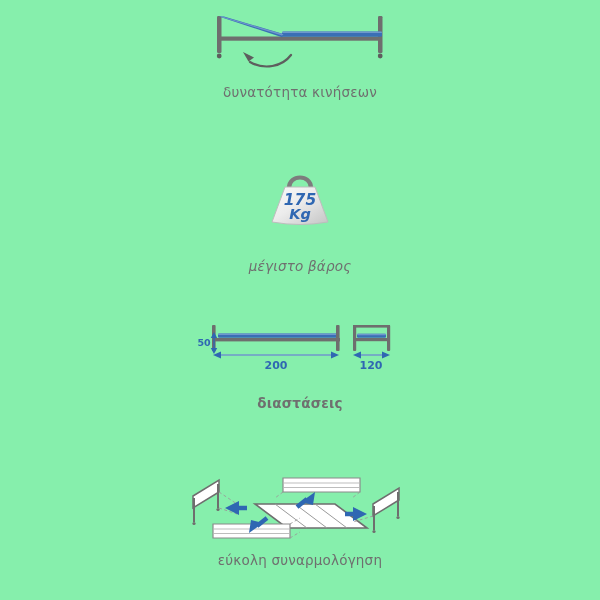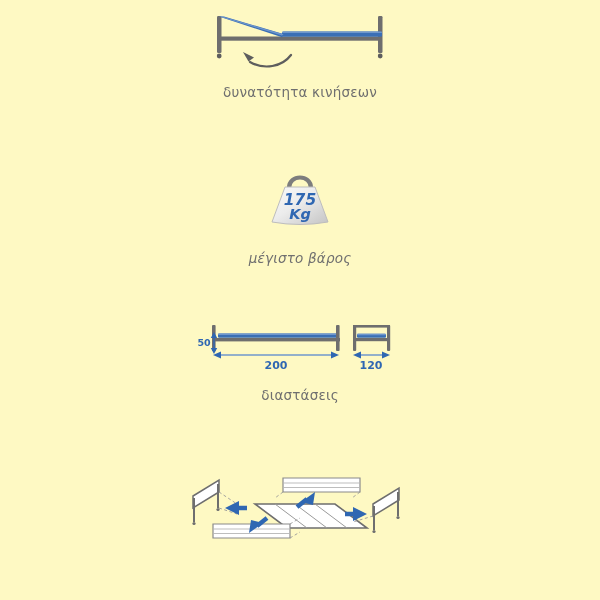--- a/index.html
+++ b/index.html
@@ -11,21 +11,21 @@
     width: 600px;
     height: 600px;
     font-family: "Liberation Sans", sans-serif;
     position: relative;
     overflow: hidden;
   }
   .infographic {
     width: 600px;
     height: 600px;
     position: relative;
-    background: #fef9c3;
+    background: #86efac;
   }
   .feature-block {
     position: absolute;
     width: 600px;
     text-align: center;
   }
   .feature-icon {
     display: block;
     margin: 0 auto;
   }
@@ -36,22 +36,22 @@
     letter-spacing: 0.2px;
     text-align: center;
     white-space: nowrap;
   }
   #block-movement  { top: 8px;   left: 0; }
   #block-weight    { top: 168px; left: 0; font-style: italic; }
   #block-dimensions{ top: 321px; left: 0; }
   #block-assembly  { top: 462px; left: 0; }
 
   .cap-movement   { margin-top: 14px; }
-  .cap-weight     { margin-top: 20px; }
-  .cap-dimensions { margin-top: 8px; }
+  .cap-weight     { margin-top: 28px; }
+  .cap-dimensions { margin-top: 16px; font-weight: bold; }
   .cap-assembly   { margin-top: 10px; }
 </style>
 </head>
 <body>
 
 <div class="infographic">
 
   <div class="feature-block" id="block-movement">
 
     <svg class="feature-icon" width="220" height="62" viewBox="0 0 220 62">
@@ -201,15 +201,16 @@
       <g>
         <line x1="112" y1="45" x2="122" y2="37" stroke="#2f67b2" stroke-width="4.5"></line>
         <polygon points="130,30 128,43 116,40" fill="#2f67b2"></polygon>
       </g>
       <g>
         <line x1="82" y1="56" x2="72" y2="64" stroke="#2f67b2" stroke-width="4.5"></line>
         <polygon points="64,71 66,58 78,61" fill="#2f67b2"></polygon>
       </g>
     </svg>
 
+    <div class="feature-caption cap-assembly">εύκολη συναρμολόγηση</div>
   </div>
 
 </div>
 
 </body></html>

